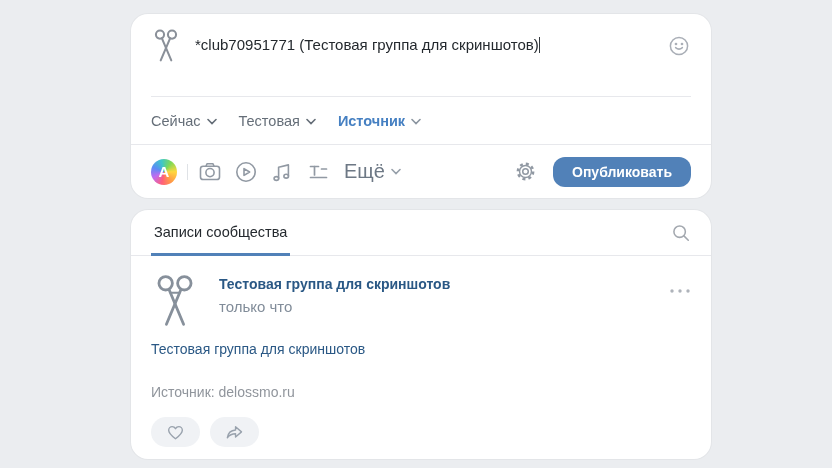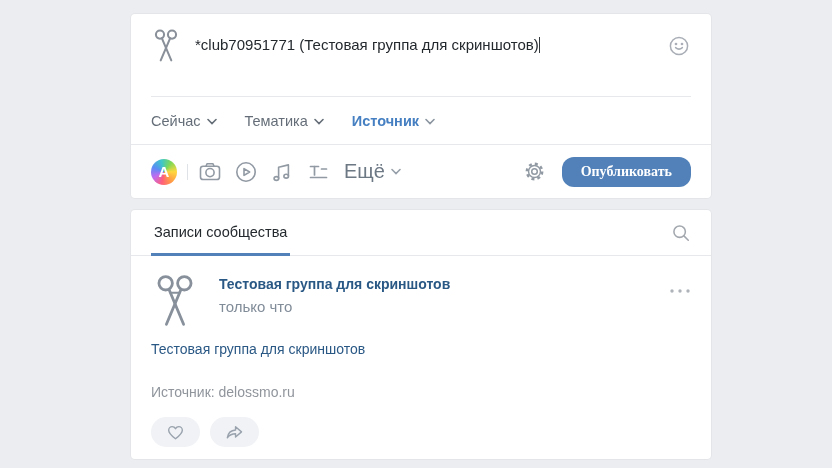--- a/index.html
+++ b/index.html
@@ -6,51 +6,51 @@
   html,body { width:832px; height:468px; }
   body {
     font-family:"Liberation Sans","DejaVu Sans",sans-serif;
     background:#ebedf0;
     overflow:hidden;
     -webkit-font-smoothing:antialiased;
   }
   .stage { width:832px; height:468px; position:relative; }
   .card {
     width:580px; margin-left:131px; background:#fff;
-    border-radius:4px; box-shadow:0 0 0 1px rgba(0,0,0,0.03);
+    border-radius:17px; box-shadow:0 0 0 1px rgba(0,0,0,0.03);
   }
   .card.composer { margin-top:14px; }
   .card.feed { margin-top:12px; }
 
   
   .composer-top { display:flex; align-items:flex-start; padding:16px 20px 0; height:82px; }
   .avatar-sm { width:30px; height:36px; flex:0 0 auto; margin-top:-2px; }
   .composer-input { flex:1; margin-left:14px; padding-top:6px; font-size:15px; color:#24292e; white-space:nowrap; overflow:hidden; cursor:text; }
   .caret { display:inline-block; width:1px; height:16px; background:#33383d; vertical-align:-3px; }
   .emoji-btn { margin-left:12px; margin-top:4px; width:24px; height:24px; cursor:pointer; flex:0 0 auto; }
 
   .divider { height:1px; background:#e7e8ec; margin:0 20px; }
   .divider.full { margin:0; }
 
-  .options-row { display:flex; gap:28px; height:47px; padding:0 20px; }
+  .options-row { display:flex; gap:22px; height:47px; padding:0 20px; }
   .option { display:flex; align-items:center; gap:6px; font-size:14.5px; color:#656e78; cursor:pointer; }
   .option.active { color:#4680c2; font-weight:700; }
   .option svg { margin-top:2px; }
 
   .toolbar { display:flex; align-items:center; height:53px; padding:0 20px; }
   .a-circle {
     width:26px; height:26px; border-radius:50%; cursor:pointer;
     background:conic-gradient(from 140deg,#ff9e45,#ff5e7a,#c06cf0,#5a8cf5,#3ec6c9,#7ed957,#ffd73e,#ff9e45);
     display:flex; align-items:center; justify-content:center;
     color:#fff; font-size:15px; font-weight:700; flex:0 0 auto;
   }
   .tool-sep { width:1px; height:16px; background:#dfe2e6; margin:0 10px; }
   .tool-icon { width:24px; height:24px; margin-right:12px; color:#9199a3; cursor:pointer; flex:0 0 auto; }
   .more-btn { display:flex; align-items:center; gap:6px; font-size:20px; color:#6d7885; cursor:pointer; margin-left:2px; }
-  .toolbar-right { margin-left:auto; display:flex; align-items:center;font-family:Liberation Serif, serif; }
+  .toolbar-right { margin-left:auto; display:flex; align-items:center; }
   .gear-btn { width:23px; height:23px; color:#9199a3; cursor:pointer; margin-right:16px; }
   .publish-btn {
     height:30px; padding:0 19px; border:none; border-radius:12px;
     background:#5181b8; color:#fff; font-size:14px; font-weight:600;
     font-family:inherit; cursor:pointer; display:flex; align-items:center;
   }
 
   
   .tabs-row { display:flex; align-items:center; height:46px; padding:0 20px; border-bottom:1px solid #e7e8ec; }
   .tab { height:100%; display:flex; align-items:center; padding:0 3px; font-size:14.5px; font-weight:500; color:#24292e; border-bottom:3px solid #5181b8; margin-bottom:-1px; cursor:pointer; }
@@ -104,21 +104,21 @@
     <div class="divider"></div>
 
     <div class="options-row">
       <div class="option">
         <span>Сейчас</span>
         <svg width="10" height="7" viewBox="0 0 10 7" fill="none" stroke="currentColor" stroke-width="1.6" stroke-linecap="round">
             <path d="M1 1.5 L5 5.5 L9 1.5"></path>
           </svg>
       </div>
       <div class="option">
-        <span>Тематика</span>
+        <span>Тестовая</span>
         <svg width="10" height="7" viewBox="0 0 10 7" fill="none" stroke="currentColor" stroke-width="1.6" stroke-linecap="round">
             <path d="M1 1.5 L5 5.5 L9 1.5"></path>
           </svg>
       </div>
       <div class="option active">
         <span>Источник</span>
         <svg width="10" height="7" viewBox="0 0 10 7" fill="none" stroke="#8b95a0" stroke-width="1.6" stroke-linecap="round">
             <path d="M1 1.5 L5 5.5 L9 1.5"></path>
           </svg>
       </div>

